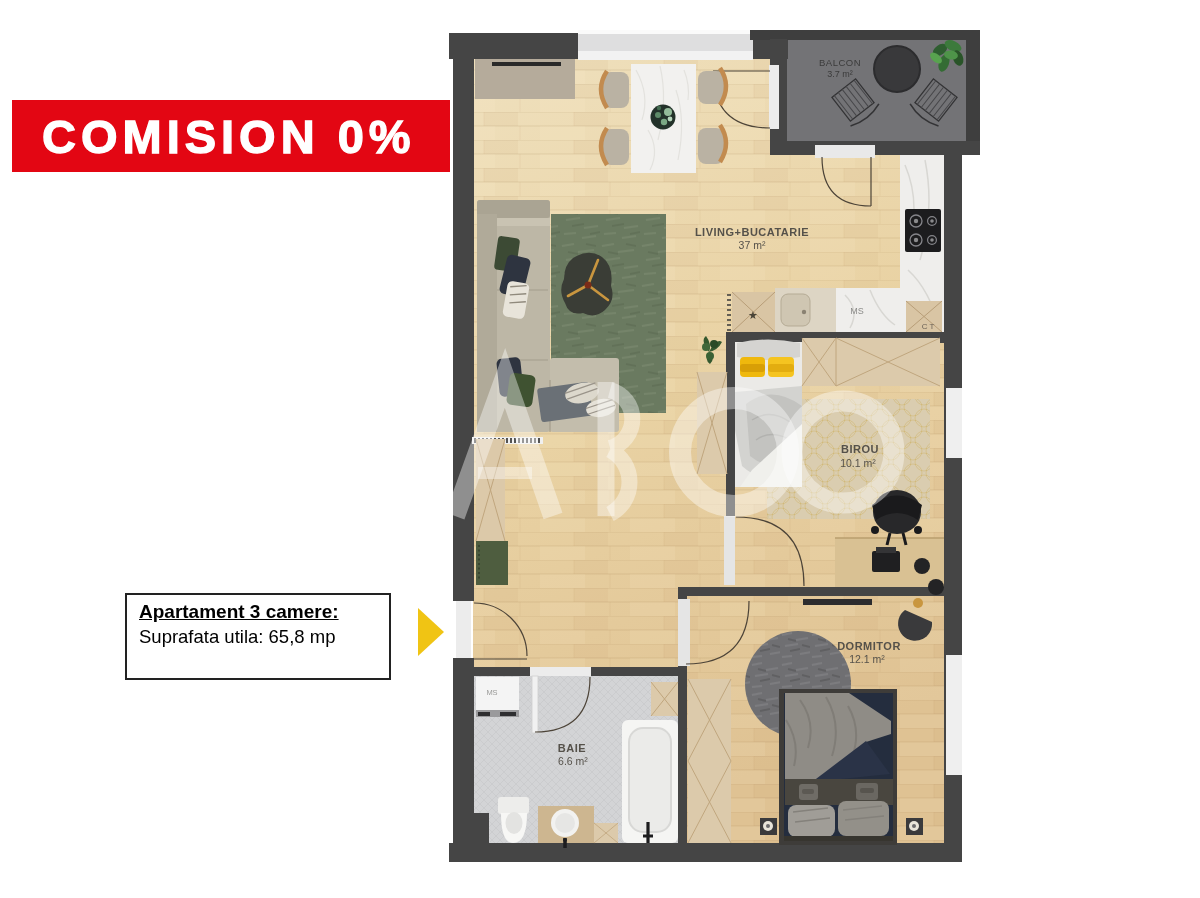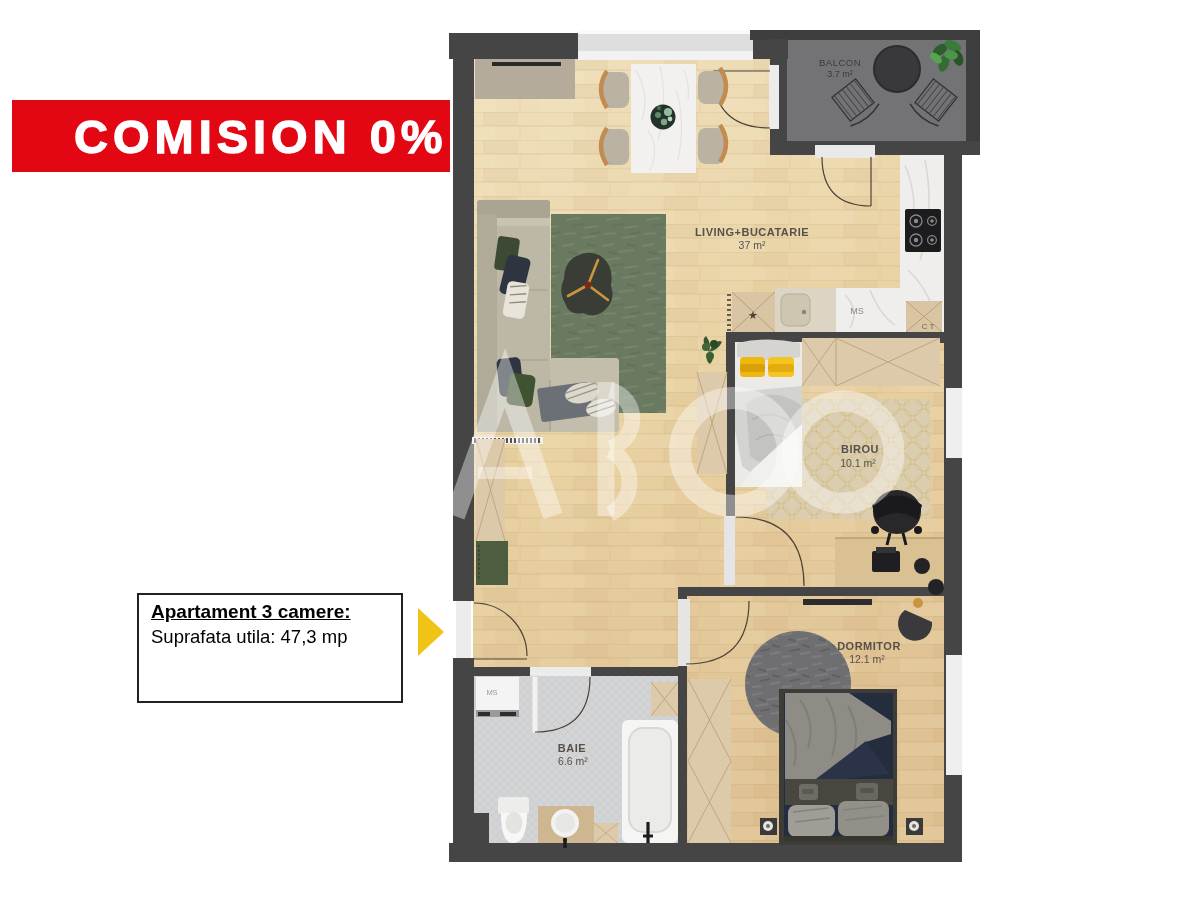--- a/index.html
+++ b/index.html
@@ -1,19 +1,19 @@
 <!DOCTYPE html>
 <html><head>
 <meta charset="utf-8">
 <style>
   html,body{margin:0;padding:0;width:1200px;height:898px;background:#ffffff;overflow:hidden;}
   body{font-family:"Liberation Sans", sans-serif;position:relative;}
-  .banner{position:absolute;left:12px;top:100px;width:438px;height:72px;background:#e30613;display:flex;align-items:center;justify-content:flex-start;padding-left:62px;box-sizing:border-box;}
+  .banner{position:absolute;left:12px;top:100px;width:438px;height:72px;background:#e30613;display:flex;align-items:center;justify-content:flex-start;padding-left:30px;box-sizing:border-box;}
   .banner span{color:#fff;font-weight:bold;font-size:47px;letter-spacing:5px;white-space:nowrap;-webkit-text-stroke:1.3px #ffffff;}
-  .infobox{position:absolute;left:125px;top:593px;width:266px;height:110px;background:#fff;border:2px solid #222;box-sizing:border-box;padding:6px 16px 0 12px;margin-left:12px;}
+  .infobox{position:absolute;left:125px;top:593px;width:266px;height:87px;background:#fff;border:2px solid #222;box-sizing:border-box;padding:6px 16px 0 12px;}
   .infobox .t{font-size:19px;font-weight:bold;text-decoration:underline;color:#000;margin:0 0 3px 0;}
   .infobox .l{font-size:18.5px;color:#000;margin:1px 0 0 0;}
   .arrow{position:absolute;left:418px;top:608px;width:0;height:0;border-top:24px solid transparent;border-bottom:24px solid transparent;border-left:26px solid #f0c414;}
   text{font-family:"Liberation Sans", sans-serif;}
 </style>
 </head>
 <body>
 <svg width="1200" height="898" viewBox="0 0 1200 898" style="position:absolute;left:0;top:0">
 <defs>
   <linearGradient id="woodg" x1="0" y1="0" x2="0.25" y2="1">
@@ -461,16 +461,16 @@
 <circle cx="843" cy="452" r="51" stroke-width="21"></circle>
 </g>
 </svg>
 
 <div class="banner">
     <span>COMISION 0%</span>
   </div>
 
 <div class="infobox">
 <div class="t">Apartament 3 camere:</div>
-<div class="l">Suprafata utila: 47,3 mp</div>
+<div class="l">Suprafata utila: 65,8 mp</div>
 </div>
 
 <div class="arrow"></div>
 
 </body></html>

